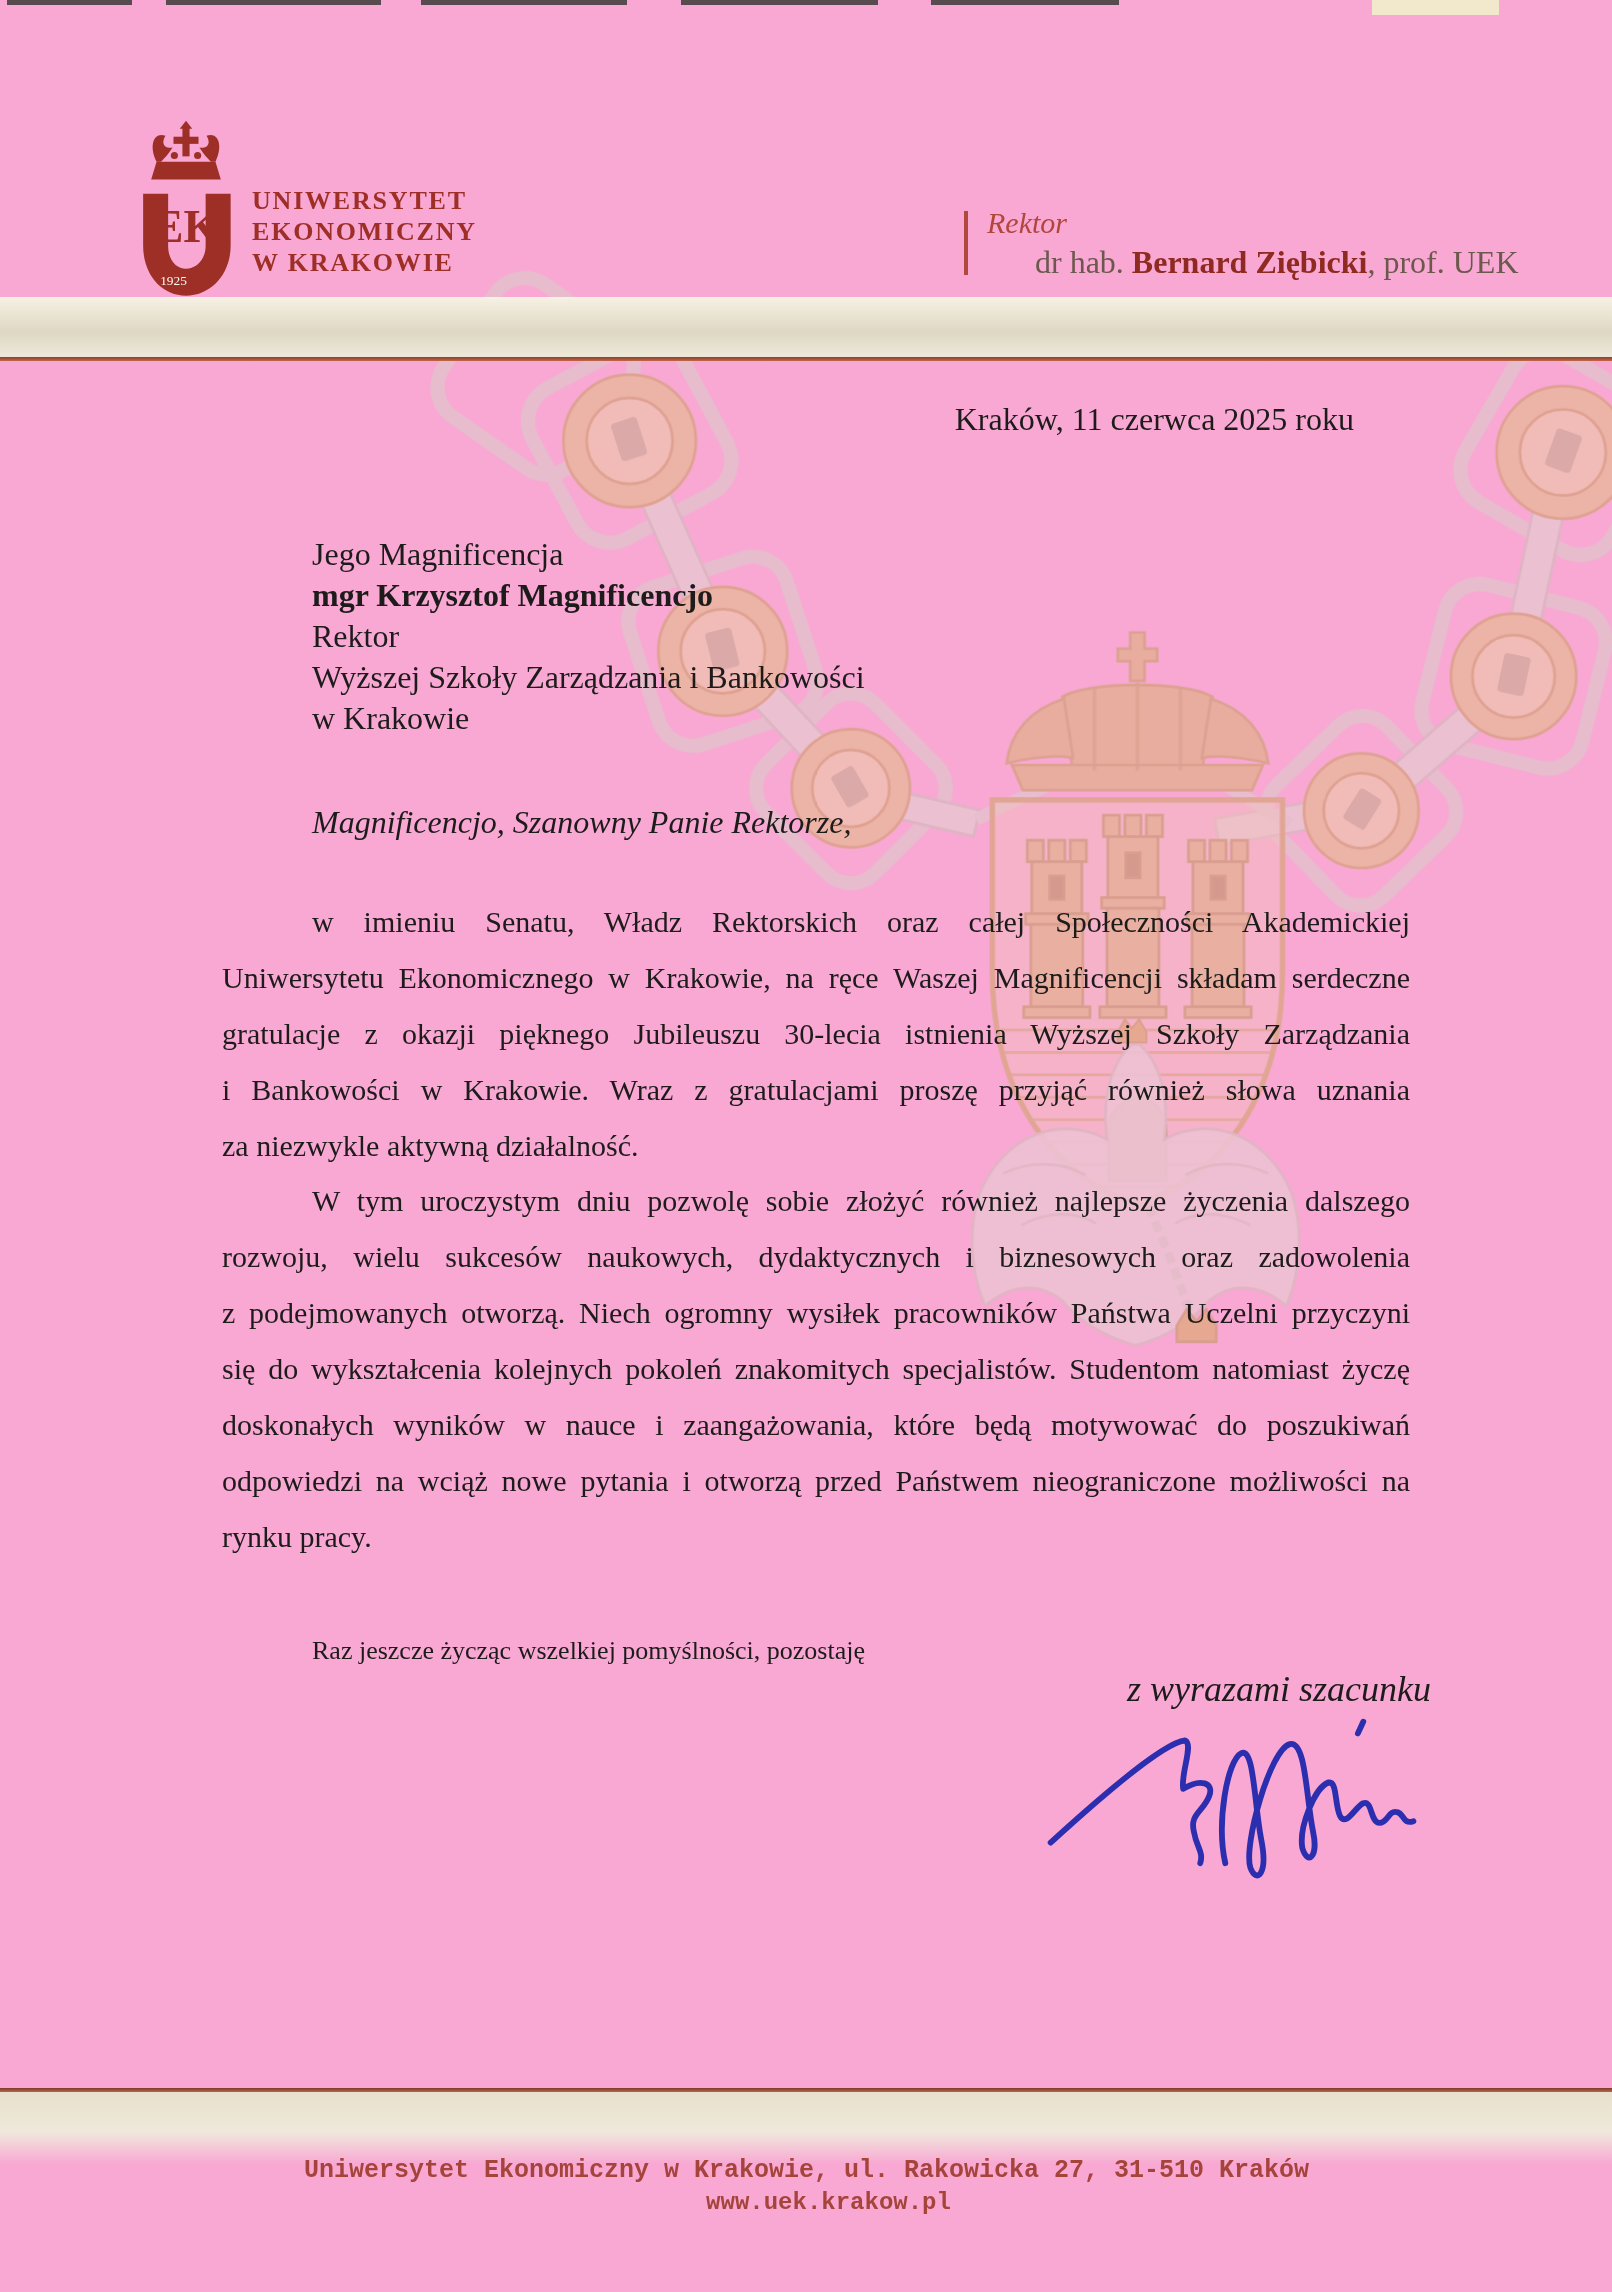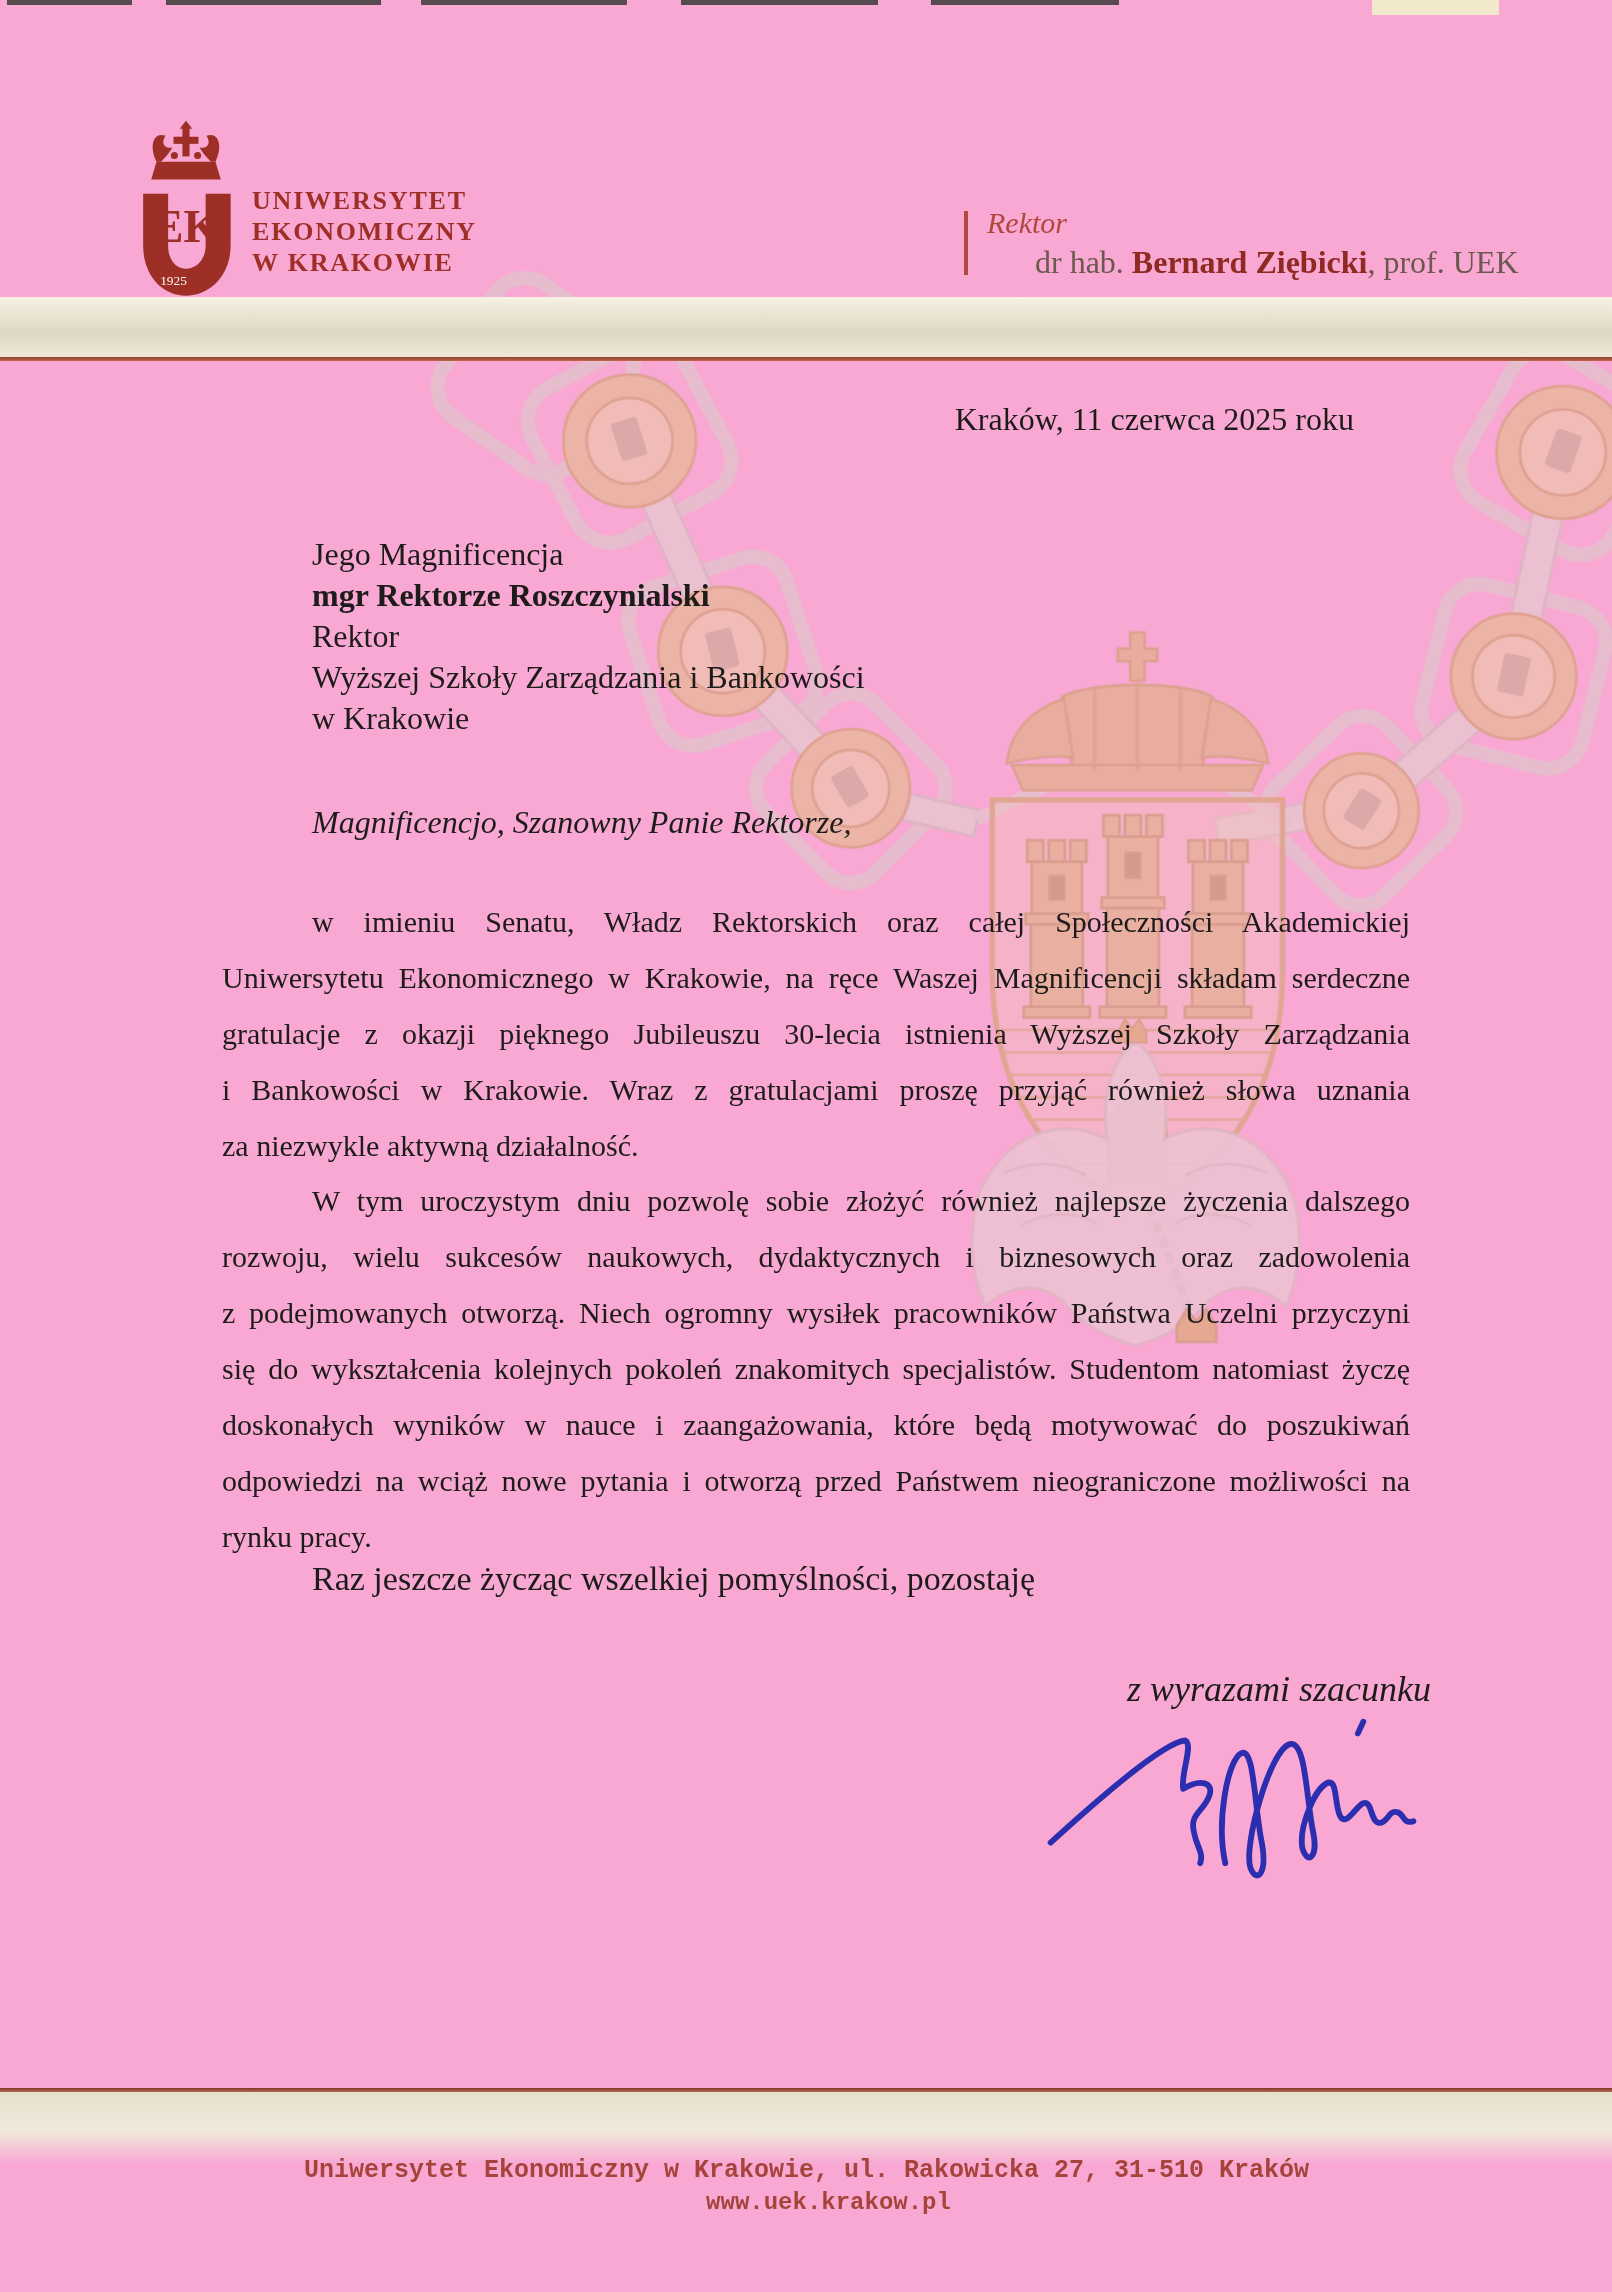--- a/index.html
+++ b/index.html
@@ -65,21 +65,21 @@
   .bodytext{position:absolute;left:222px;width:1188px;font-size:30px;}
   .p1{top:894px;}
   .p2{top:1173px;}
   .bodytext .bl{
     height:56px;line-height:56px;
     text-align:justify;text-align-last:justify;
     white-space:nowrap;
   }
   .bodytext .bl.first{padding-left:90px;}
   .bodytext .bl.last{text-align-last:left;white-space:normal;}
-  .closing{position:absolute;left:312px;top:1560px;font-size:34px;}
+  .closing{position:absolute;left:312px;top:1636px;font-size:26px;}
   .valediction{position:absolute;left:1127px;top:1668px;font-style:italic;font-size:36px;white-space:nowrap;}
   .signature{position:absolute;left:1012px;top:1702px;width:466px;height:215px;}
   
   .watermark{position:absolute;left:0;top:0;width:1613px;height:2293px;z-index:0;}
   .content{position:absolute;inset:0;z-index:2;}
   
   .footer{
     position:absolute;left:0;top:2155px;width:100%;
     text-align:center;color:var(--footer_red);
     font-family:Liberation Mono, monospace;
@@ -264,21 +264,21 @@
       </div>
     </div>
 
     <div class="band-top"></div>
     <div class="rule-top"></div>
 
     <div class="date-line">Kraków, 11 czerwca 2025 roku</div>
 
     <div class="recipient">
       <div>Jego Magnificencja</div>
-      <div class="bold">mgr Rektorze Roszczynialski</div>
+      <div class="bold">mgr Krzysztof Magnificencjo</div>
       <div>Rektor</div>
       <div>Wyższej Szkoły Zarządzania i Bankowości</div>
       <div>w Krakowie</div>
     </div>
 
     <div class="salutation">Magnificencjo, Szanowny Panie Rektorze,</div>
 
     <div class="bodytext p1">
       <div class="bl first">w imieniu Senatu, Władz Rektorskich oraz całej Społeczności Akademickiej</div>
       <div class="bl">Uniwersytetu Ekonomicznego w Krakowie, na ręce Waszej Magnificencji składam serdeczne</div>

